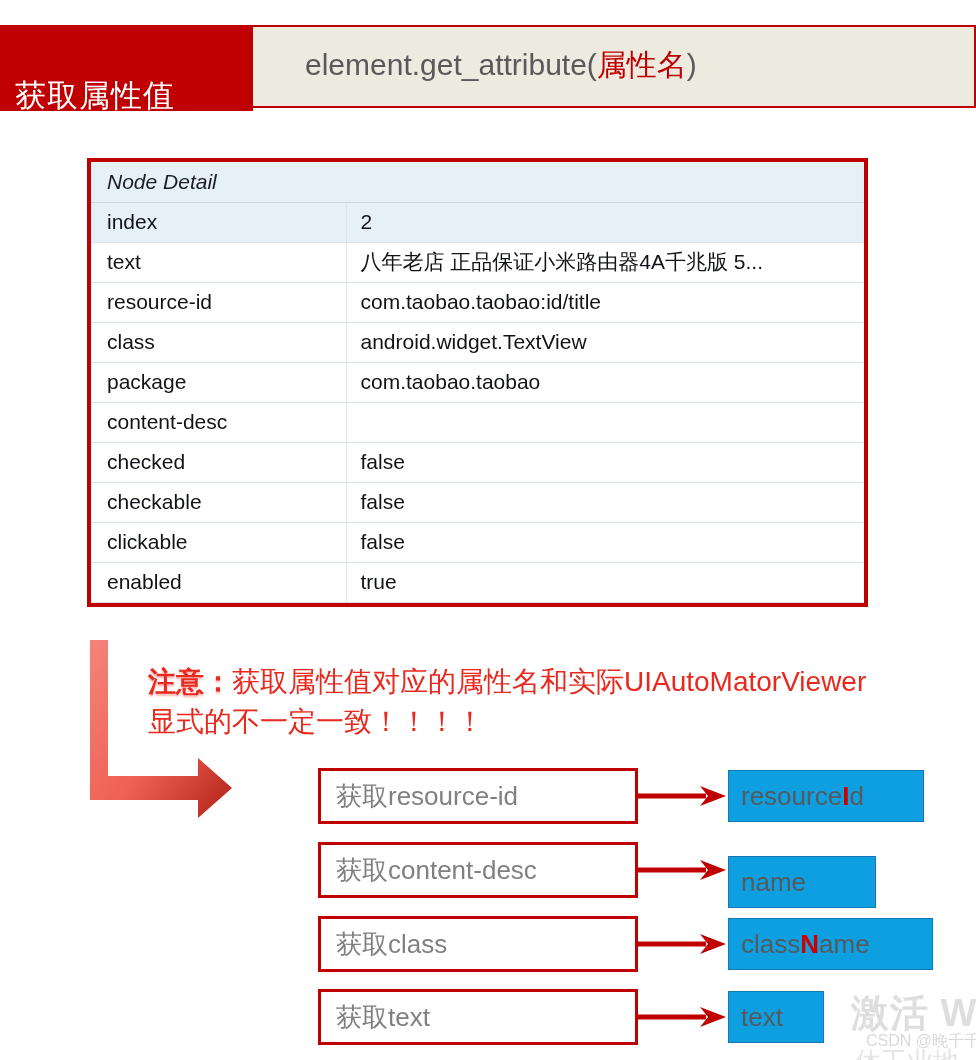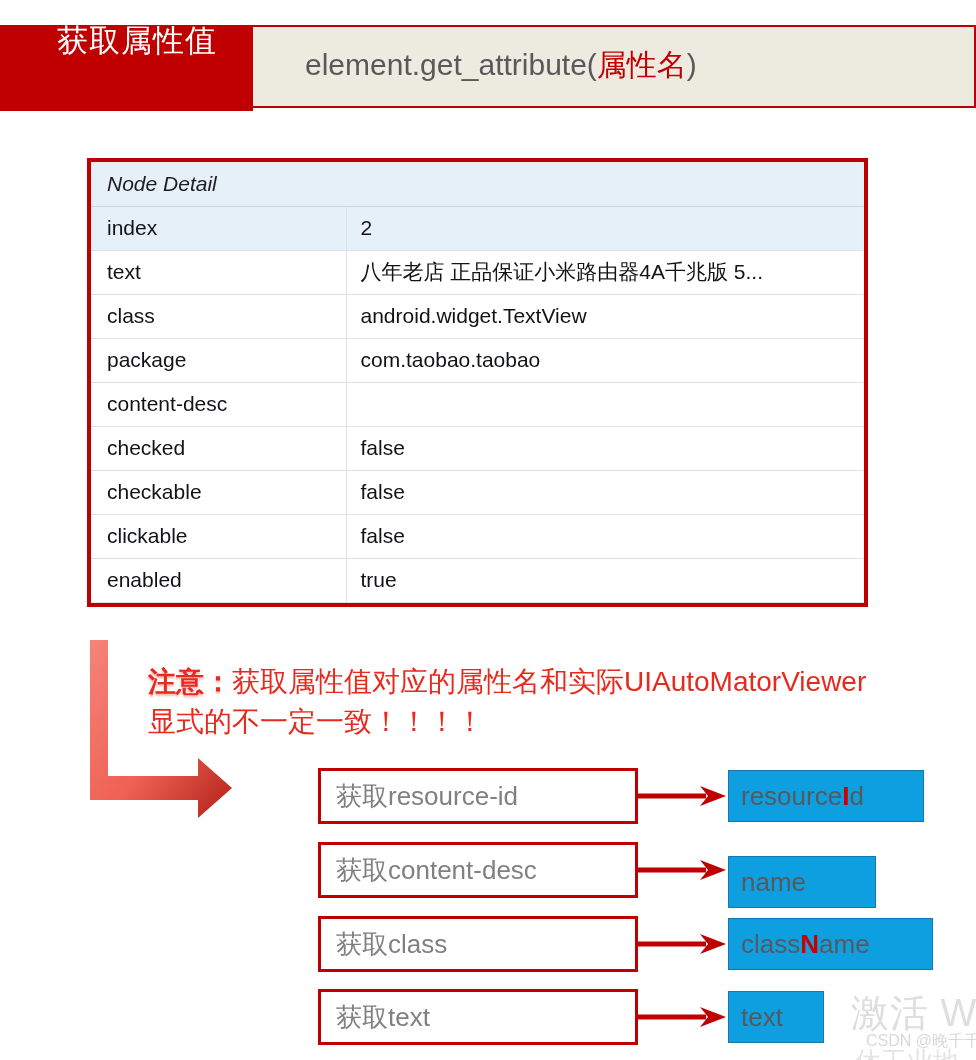--- a/index.html
+++ b/index.html
@@ -10,21 +10,21 @@
     font-family: "Liberation Sans", "DejaVu Sans", sans-serif;
     overflow: hidden;
   }
   .page { position: relative; width: 976px; height: 1060px; background:#fff; }
 
   
   .hdr-red {
     position: absolute; left: 0; top: 25px;
     width: 253px; height: 86px;
     background: #C00000;
-    display: flex; align-items: flex-start; padding-left: 42px;
+    display: flex; align-items: flex-end;
   }
   .hdr-red-label {
     color: #ffffff;
     font-size: 31px;
     line-height: 1;
     padding-left: 15px;
     letter-spacing: 1px;
     white-space: nowrap;
   }
   .hdr-beige {
@@ -130,21 +130,21 @@
     color: #555a5e;
     padding: 0 12px;
     white-space: nowrap;
   }
   .map-right-label .hl { color: #CC0000; font-weight: bold; }
 
   
   .wm-activate {
     position: absolute; left: 851px; top: 988px;
     font-size: 38px; color: #DEDEDE;
-    white-space: nowrap; letter-spacing: 1px;
+    white-space: nowrap; letter-spacing: 1px; font-weight: bold;
   }
   .wm-csdn {
     position: absolute; left: 866px; top: 1031px;
     font-size: 16px; color: #D9D9D9;
     white-space: nowrap;
   }
   .wm-activate2 {
     position: absolute; left: 855px; top: 1044px;
     font-size: 26px; color: #E4E4E4;
     white-space: nowrap;
@@ -171,20 +171,24 @@
         <tr class="hdr-row">
           <td colspan="2">Node Detail</td>
         </tr>
         <tr class="sel">
           <td>index</td>
           <td class="val">2</td>
         </tr>
         <tr>
           <td>text</td>
           <td class="val">  八年老店 正品保证小米路由器4A千兆版 5...</td>
+        </tr>
+        <tr>
+          <td>resource-id</td>
+          <td class="val">com.taobao.taobao:id/title</td>
         </tr>
         <tr>
           <td>class</td>
           <td class="val">android.widget.TextView</td>
         </tr>
         <tr>
           <td>package</td>
           <td class="val">com.taobao.taobao</td>
         </tr>
         <tr>

